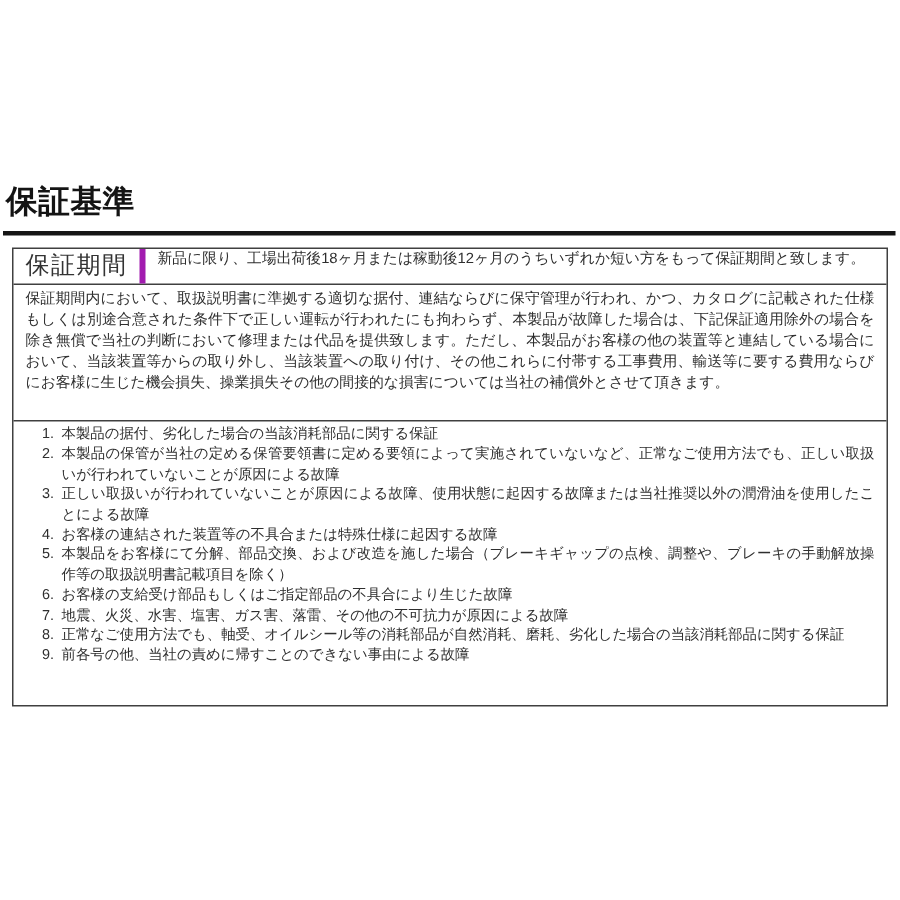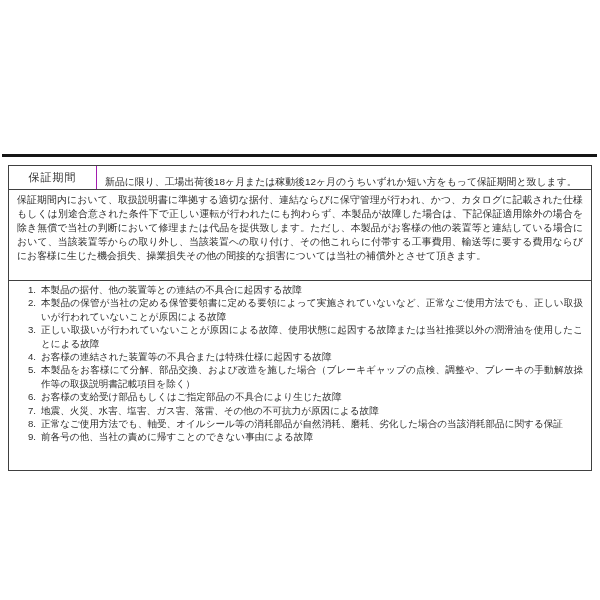--- a/index.html
+++ b/index.html
@@ -17,66 +17,67 @@
     position:absolute; left:2px; right:3px; top:154px; height:3px;
     background:#151515;
   }
   .wtable {
     position:absolute; left:8px; top:165px; width:584px;
     border:1px solid #404040; box-sizing:border-box; background:#ffffff;
   }
   .wrow { display:flex; box-sizing:border-box; }
   .wrow + .wrow { border-top:1px solid #404040; }
   .wlabel {
-    flex:0 0 88px; width:88px; border-right:1px solid #a21caf;
+    flex:0 0 88px; width:88px; border-right:4px solid #a21caf;
     display:flex; flex-direction:column; align-items:center; justify-content:center;
-    font-size:11px; color:#333333; box-sizing:border-box; gap:2px;
+    font-size:16px; color:#333333; box-sizing:border-box; gap:2px;
     letter-spacing:1px;
   }
   .wcontent {
     flex:1; padding:3px 8px; font-size:9.9px; line-height:14px;
     text-align:justify; box-sizing:border-box; color:#2e2e2e;
   }
   .row-period { min-height:23px; }
-  .row-period .wcontent { display:flex; align-items:flex-end; padding-top:0; padding-bottom:0; }
+  .row-period .wcontent { display:flex; align-items:flex-start; padding-top:0; padding-bottom:0; }
   .row-coverage { min-height:91px; }
   .row-exclusions { min-height:190px; }
   .row-exclusions .wcontent { font-size:9.6px; line-height:13.4px; padding-top:2px; }
   .items { padding-left:6px; }
   .item { display:flex; }
   .item .no { flex:0 0 13px; text-align:right; margin-right:5px; }
   .item .txt { flex:1; text-align:justify; }
   .lbl2 { display:flex; justify-content:space-between; width:44px; }
 </style>
 </head>
 <body>
 
 <div class="page">
 
+  <h1 class="title">保証基準</h1>
   <div class="rule"></div>
 
   <div class="wtable">
 
     <div class="wrow row-period">
       <div class="wlabel">保証期間</div>
       <div class="wcontent">
         <span>新品に限り、工場出荷後18ヶ月または稼動後12ヶ月のうちいずれか短い方をもって保証期間と致します。</span>
       </div>
     </div>
 
     <div class="wrow row-coverage">
       <div class="wcontent">保証期間内において、取扱説明書に準拠する適切な据付、連結ならびに保守管理が行われ、かつ、カタログに記載された仕様もしくは別途合意された条件下で正しい運転が行われたにも拘わらず、本製品が故障した場合は、下記保証適用除外の場合を除き無償で当社の判断において修理または代品を提供致します。ただし、本製品がお客様の他の装置等と連結している場合において、当該装置等からの取り外し、当該装置への取り付け、その他これらに付帯する工事費用、輸送等に要する費用ならびにお客様に生じた機会損失、操業損失その他の間接的な損害については当社の補償外とさせて頂きます。</div>
     </div>
 
     <div class="wrow row-exclusions">
       <div class="wcontent">
         <div class="items">
           <div class="item">
             <span class="no">1.</span>
-            <span class="txt">本製品の据付、他の装置等との連結の不具合に起因する故障</span>
+            <span class="txt">本製品の据付、劣化した場合の当該消耗部品に関する保証</span>
           </div>
           <div class="item">
             <span class="no">2.</span>
             <span class="txt">本製品の保管が当社の定める保管要領書に定める要領によって実施されていないなど、正常なご使用方法でも、正しい取扱いが行われていないことが原因による故障</span>
           </div>
           <div class="item">
             <span class="no">3.</span>
             <span class="txt">正しい取扱いが行われていないことが原因による故障、使用状態に起因する故障または当社推奨以外の潤滑油を使用したことによる故障</span>
           </div>
           <div class="item">

